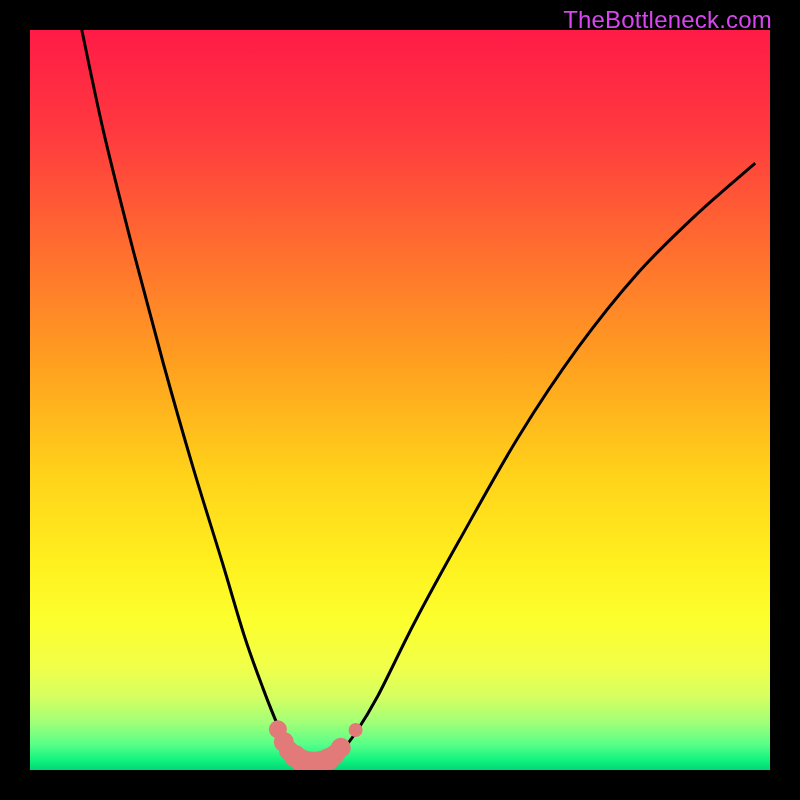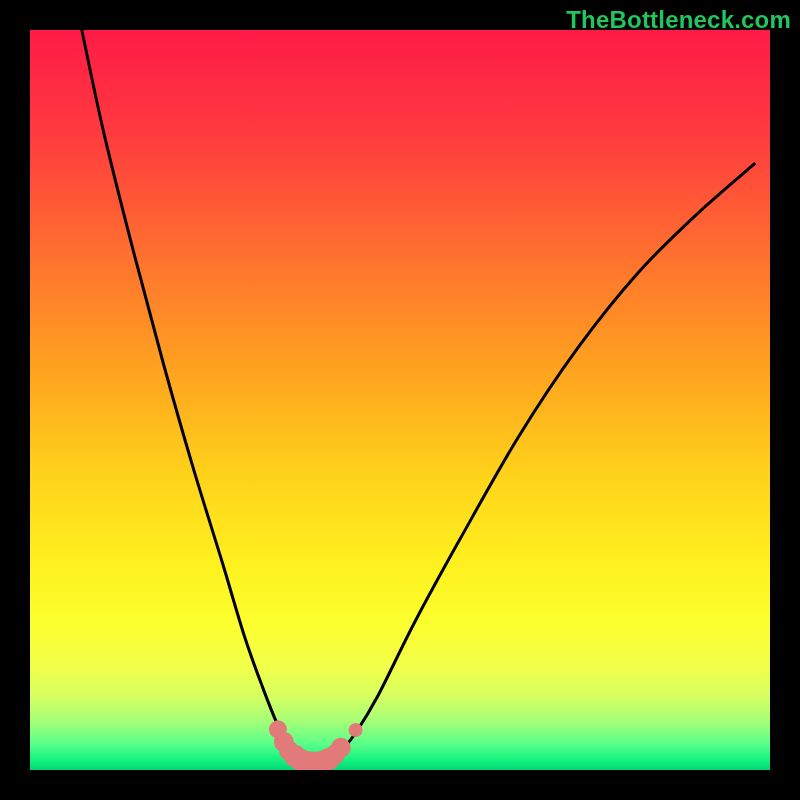--- a/index.html
+++ b/index.html
@@ -19,24 +19,24 @@
     height: 740px;
     overflow: hidden;
   }
   .gradient {
     position: absolute;
     left: 0; top: 0; right: 0; bottom: 0;
   }
   .watermark {
     position: absolute;
     top: 6px;
-    right: 9px;
-    color: #22c55e;
+    right: 28px;
+    color: #d946ef;
     font-size: 24px;
-    font-weight: 700;
+    font-weight: 400;
     letter-spacing: 0.2px;
   }
   svg.plot {
     position: absolute;
     left: 0; top: 0;
     width: 740px;
     height: 740px;
   }
 </style>
 </head>

